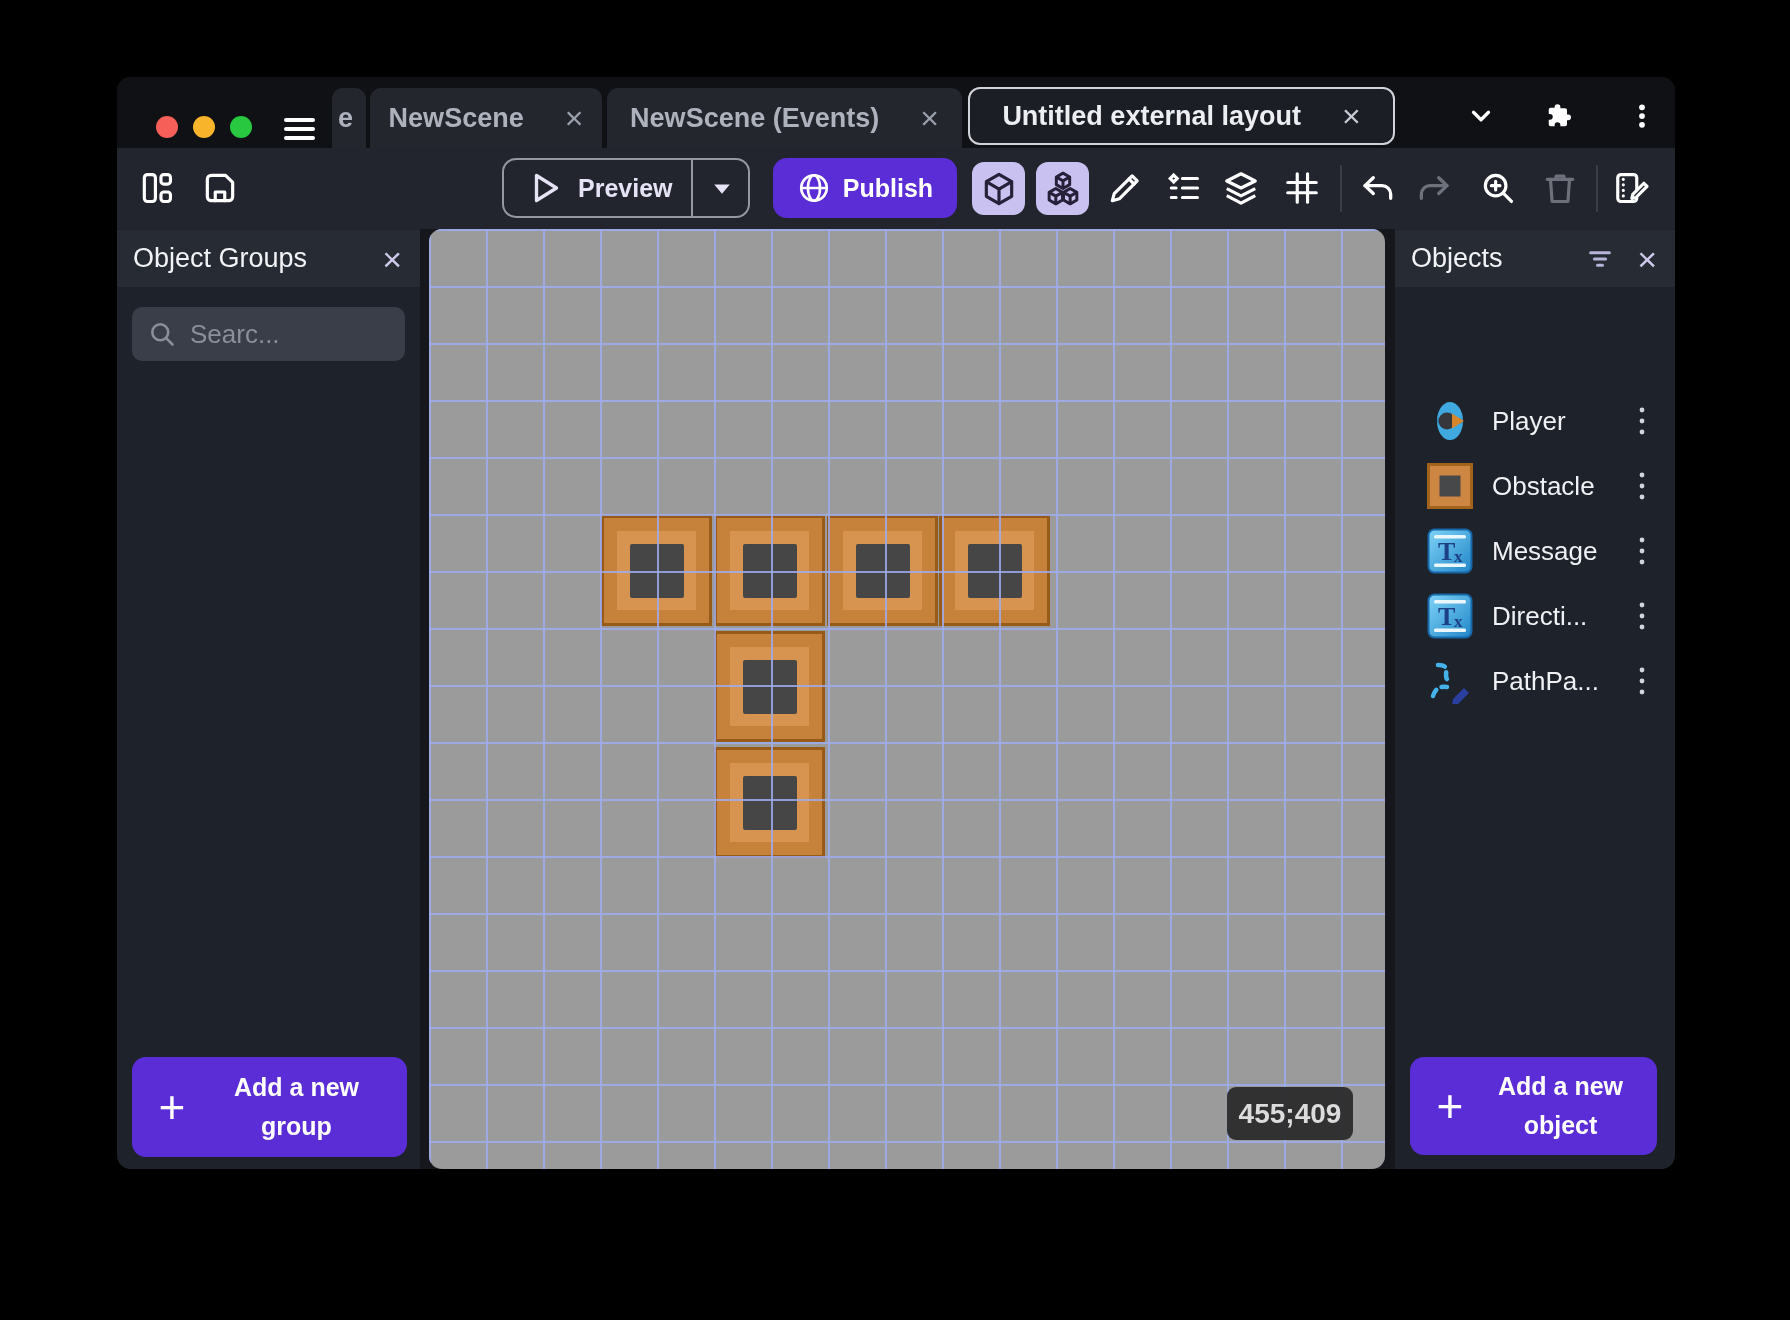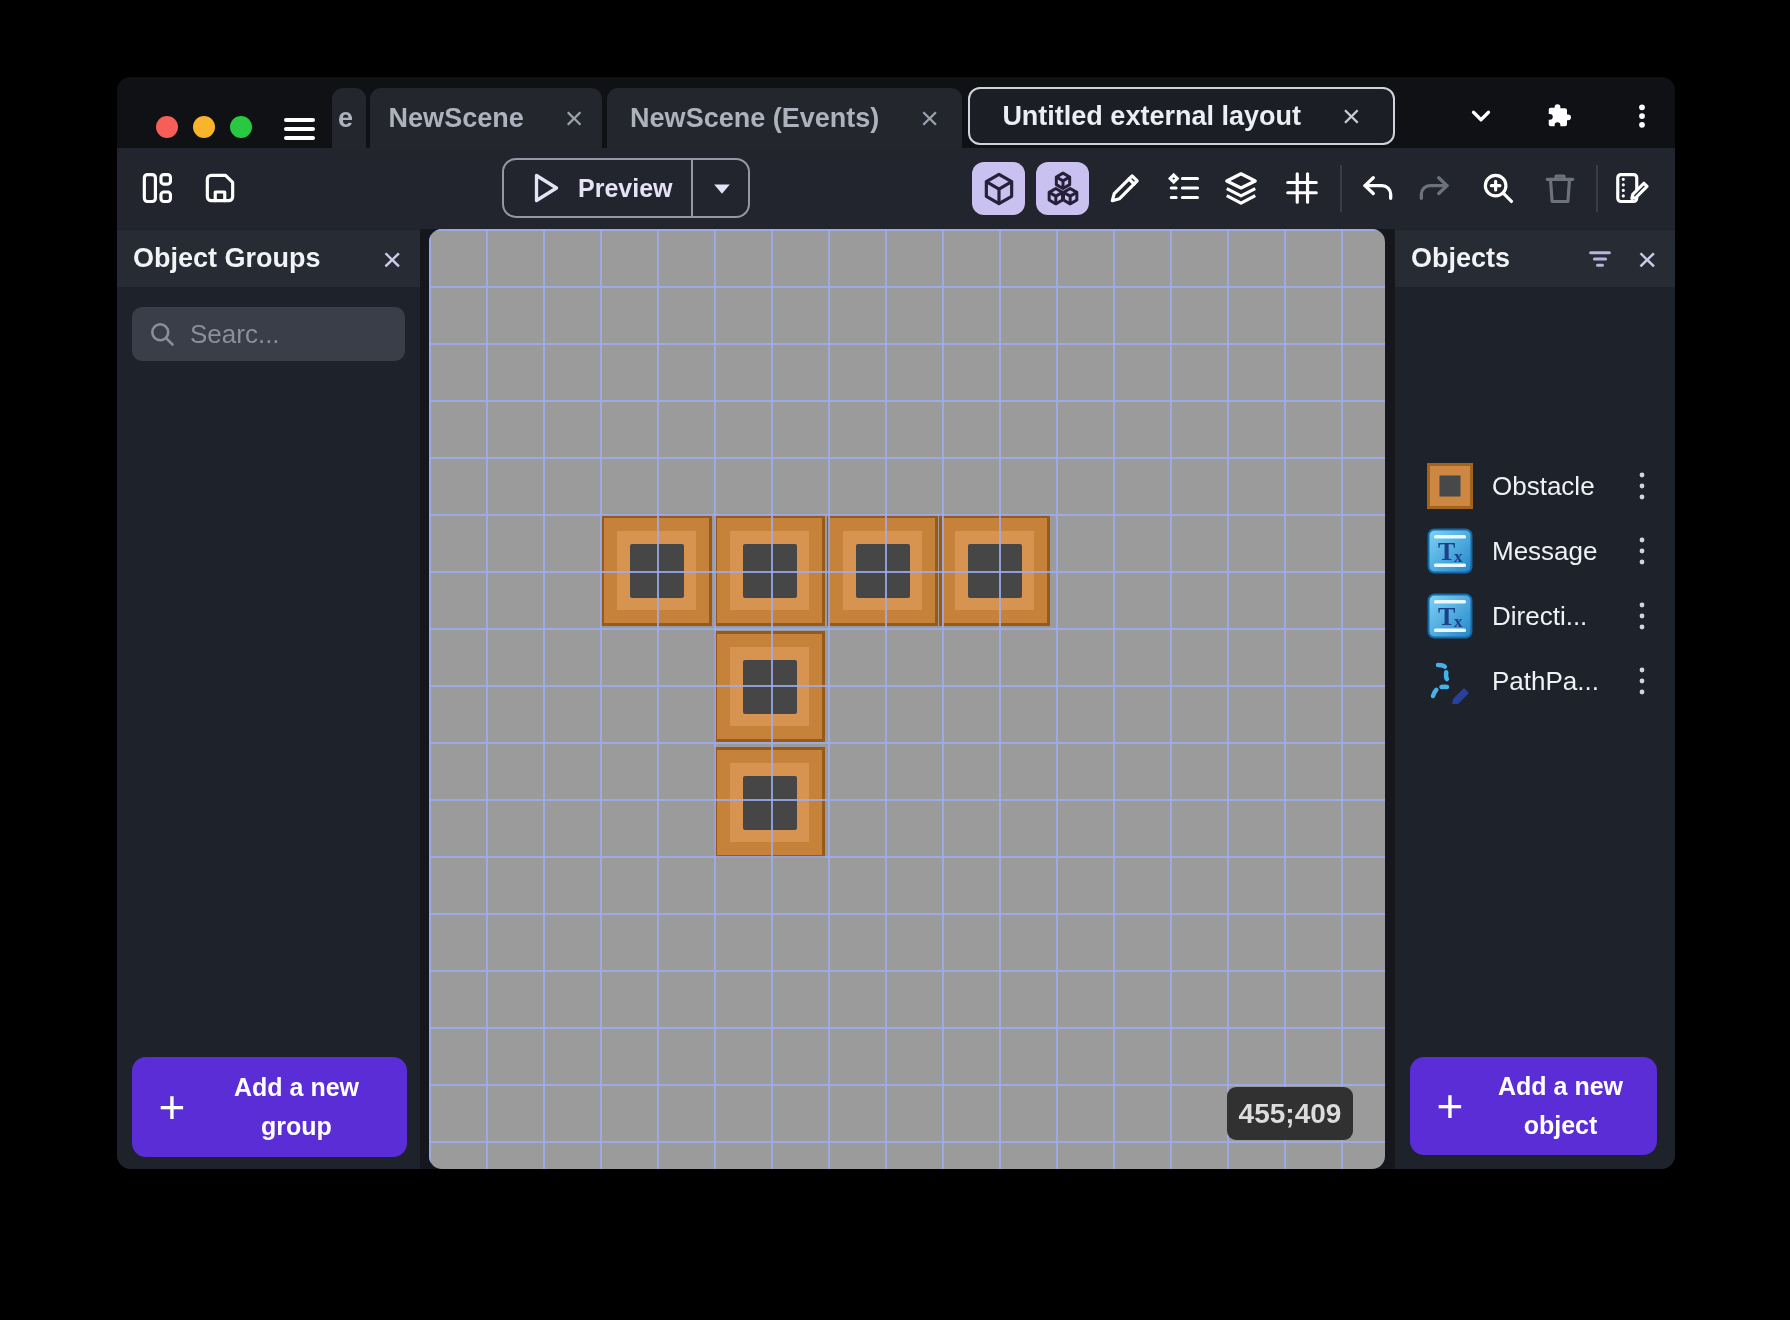--- a/index.html
+++ b/index.html
@@ -40,21 +40,21 @@
                color:#fff;font-size:25px;font-weight:700;}
   .hl{position:absolute;top:14px;width:53px;height:53px;background:#c9c1f0;border-radius:12px;
       display:flex;align-items:center;justify-content:center;}
   .vsep{position:absolute;top:17px;width:2px;height:47px;background:#3a3d46;}
   
   .panel{position:absolute;top:152px;bottom:0;background:#1e222b;}
   .panel-left{left:0;width:303px;}
   .panel-right{left:1278px;width:280px;}
   .panel-header{position:absolute;left:0;right:0;top:1px;height:57px;background:#272b34;
                 display:flex;align-items:center;}
-  .panel-title{color:#f2f3f6;font-size:27px;font-weight:700;margin-left:16px;flex:1;}
+  .panel-title{color:#f2f3f6;font-size:27px;font-weight:400;margin-left:16px;flex:1;}
   .panel-close{color:#cfc9ea;font-size:34px;line-height:1;margin-right:18px;font-weight:400;}
   .filter-ic{width:30px;height:30px;margin-right:22px;}
   .searchbox{position:absolute;left:15px;right:15px;top:78px;height:54px;background:#3a3e48;
              border-radius:10px;display:flex;align-items:center;}
   .searchbox svg{margin:0 12px 0 16px;flex:none;}
   .searchbox input{background:transparent;border:none;outline:none;width:100%;
                    font:26px "Liberation Sans",sans-serif;color:#c9ccd4;}
   .searchbox input::placeholder{color:#8b8f99;}
   .add-btn{position:absolute;left:15px;right:13px;bottom:12px;height:100px;background:#5b2dd6;
            border-radius:14px;display:flex;align-items:center;color:#fff;}
@@ -153,20 +153,28 @@
       <svg viewBox="0 0 24 24" width="40" height="40" style="margin-left:20px" fill="none" stroke="#e6e3f6" stroke-width="2" stroke-linejoin="round">
             <path d="M7.5 4.5l12 7.5-12 7.5z"></path>
           </svg>
       <span class="lbl">Preview</span>
       <span class="divider"></span>
       <svg viewBox="0 0 24 24" width="34" height="34" style="margin-left:12px" fill="#e6e3f6">
             <path d="M6.5 9.5h11L12 16z"></path>
           </svg>
     </div>
 
+    <div class="btn-publish">
+      <svg viewBox="0 0 24 24" width="34" height="34" fill="none" stroke="#fff" stroke-width="1.9">
+            <circle cx="12" cy="12" r="9"></circle>
+            <ellipse cx="12" cy="12" rx="4.3" ry="9"></ellipse>
+            <path d="M3 12h18"></path>
+          </svg>
+      <span>Publish</span>
+    </div>
 
     <div class="hl" style="left:855px">
       <svg viewBox="0 0 24 24" width="38" height="38" fill="none" stroke="#262038" stroke-width="2" stroke-linejoin="round">
             <path d="M12 2.8l8 4.6v9.2l-8 4.6-8-4.6V7.4z"></path>
             <path d="M12 12.1l8-4.7M12 12.1L4 7.4M12 12.1V21"></path>
           </svg>
     </div>
     <div class="hl" style="left:919px">
       <svg viewBox="0 0 24 24" width="40" height="40" fill="none" stroke="#262038" stroke-width="1.8" stroke-linejoin="round">
         <path d="M12 2.5l4 2.3v4.6l-4 2.3-4-2.3V4.8z"></path>
@@ -294,20 +302,36 @@
 
   <div class="panel panel-right">
     <div class="panel-header">
       <span class="panel-title">Objects</span>
       <svg class="filter-ic" viewBox="0 0 24 24" fill="none" stroke="#b9b3d8" stroke-width="2.4" stroke-linecap="round">
             <path d="M4.5 7h15M7.5 12h9M10 17h4"></path>
           </svg>
       <span class="panel-close">×</span>
     </div>
 
+    <div class="obj-row" style="top:160px">
+      <div class="obj-ic">
+        <svg viewBox="0 0 46 46" width="46" height="46">
+              <ellipse cx="23" cy="23" rx="13" ry="19" fill="#3fa9e0"></ellipse>
+              <rect x="10" y="20.5" width="26" height="5" fill="#2f8cc4"></rect>
+              <circle cx="20" cy="23" r="8.5" fill="#35373b"></circle>
+              <path d="M25 15.5l12 7.5-12 7.5z" fill="#d8862c"></path>
+            </svg>
+      </div>
+      <span class="obj-name">Player</span>
+      <svg class="kebab" viewBox="0 0 24 34" fill="#d2d5dc">
+            <circle cx="12" cy="6" r="2.4"></circle>
+            <circle cx="12" cy="17" r="2.4"></circle>
+            <circle cx="12" cy="28" r="2.4"></circle>
+          </svg>
+    </div>
 
     <div class="obj-row" style="top:225px">
       <div class="obj-ic">
         <div class="obstacle-mini">
               <i></i>
             </div>
       </div>
       <span class="obj-name">Obstacle</span>
       <svg class="kebab" viewBox="0 0 24 34" fill="#d2d5dc">
             <circle cx="12" cy="6" r="2.4"></circle>

